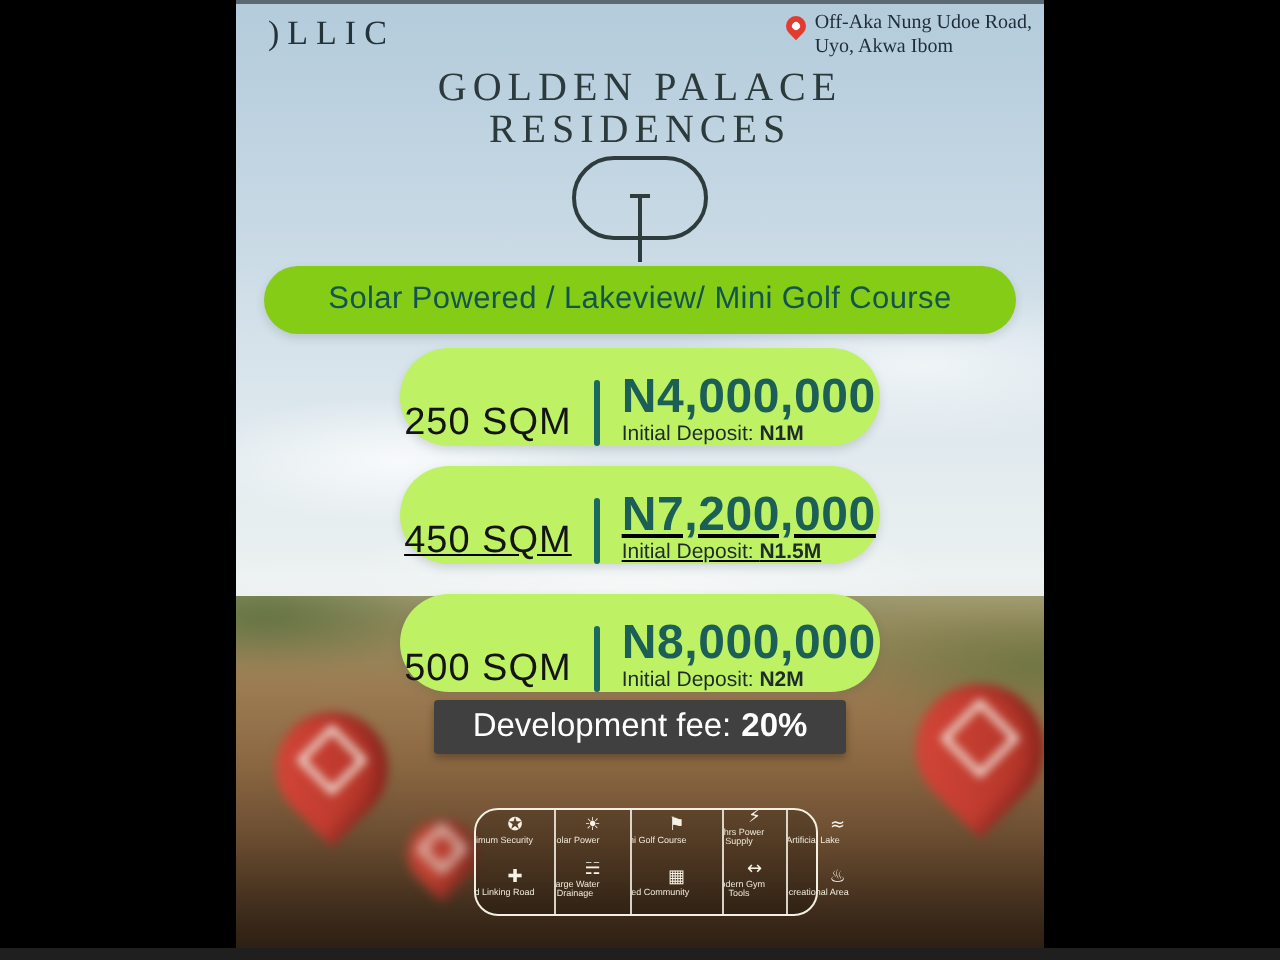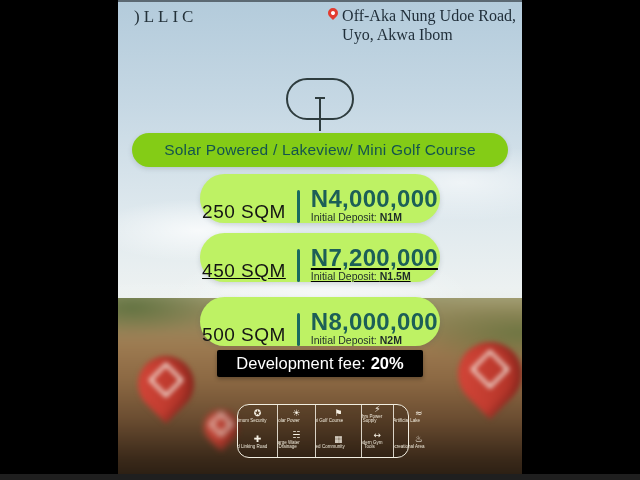--- a/index.html
+++ b/index.html
@@ -42,21 +42,21 @@
   }
   
   .logo{
     position:absolute;left:16px;top:7px;font-family:"Liberation Serif",serif;
     font-size:17px;letter-spacing:4px;color:#24323a;font-weight:400;
   }
   .loc{position:absolute;right:6px;top:6px;display:flex;gap:4px;align-items:flex-start;}
   .loc-pin{width:10px;height:10px;background:#e23c30;border-radius:50% 50% 50% 0;
     transform:rotate(-45deg);margin-top:2px;flex:0 0 auto;position:relative;}
   .loc-pin::after{content:"";position:absolute;left:3px;top:3px;width:4px;height:4px;background:#fff;border-radius:50%;}
-  .loc-text{font-family:"Liberation Serif",serif;font-size:16px;line-height:1.2;color:#1f2d38;}
+  .loc-text{font-family:"Liberation Serif",serif;font-size:10px;line-height:1.2;color:#1f2d38;}
   
   .title{position:absolute;left:0;top:34px;width:100%;text-align:center;
     font-family:"Liberation Serif",serif;color:#2c3a3c;}
   .title .t1,.title .t2{font-size:20px;letter-spacing:3px;line-height:1.05;}
   .monogram{position:absolute;left:50%;top:76px;transform:translateX(-50%);}
   
   .feature-pill{
     position:absolute;left:14px;top:133px;width:376px;height:34px;border-radius:17px;
     background:#84cc16;box-shadow:0 2px 5px rgba(60,80,90,.18);
     display:flex;align-items:center;justify-content:center;
@@ -69,21 +69,21 @@
     display:flex;align-items:flex-end;justify-content:center;gap:11px;
   }
   .plan-size{font-size:19px;color:#141414;font-weight:500;letter-spacing:.5px;}
   .plan-div{width:3px;height:33px;background:#1a6a60;border-radius:2px;}
   .plan-right{display:flex;flex-direction:column;align-items:flex-start;line-height:1.05;}
   .plan-price{font-size:24px;font-weight:bold;color:#1c5f57;letter-spacing:.3px;}
   .plan-dep{font-size:10.5px;color:#1d2b29;margin-top:1px;}
   .plan-dep b{font-weight:bold;}
   
   .devfee{
-    position:absolute;left:99px;top:350px;width:206px;height:27px;background:#000000;
+    position:absolute;left:99px;top:350px;width:206px;height:27px;background:#404040;
     border-radius:2px;display:flex;align-items:center;justify-content:center;gap:5px;
     color:#fff;font-size:16.5px;box-shadow:0 2px 4px rgba(0,0,0,.3);
   }
   .devfee b{font-weight:bold;}
   
   .fac-title{
     position:absolute;left:50%;top:386px;transform:translateX(-50%);
     background:#fdfcf6;border-radius:4px;padding:2px 8px;
     font-size:12px;font-weight:bold;color:#173833;letter-spacing:1px;
     box-shadow:0 1px 3px rgba(0,0,0,.3);z-index:3;
@@ -128,20 +128,24 @@
 
   <div class="logo">)LLIC</div>
   <div class="loc">
     <div class="loc-pin"></div>
     <div class="loc-text">
       <div>Off-Aka Nung Udoe Road,</div>
       <div>Uyo, Akwa Ibom</div>
     </div>
   </div>
 
+  <div class="title">
+    <div class="t1">GOLDEN PALACE</div>
+    <div class="t2">RESIDENCES</div>
+  </div>
   <svg class="monogram" width="78" height="56" viewBox="0 0 78 56">
     <rect x="6" y="3" width="66" height="40" rx="20" fill="none" stroke="#2e3c3e" stroke-width="2"></rect>
     <line x1="39" y1="22" x2="39" y2="55" stroke="#2e3c3e" stroke-width="2"></line>
     <line x1="34" y1="22" x2="44" y2="22" stroke="#2e3c3e" stroke-width="2"></line>
   </svg>
 
   <div class="feature-pill">Solar Powered / Lakeview/ Mini Golf Course</div>
 
   <div class="plan" style="top:174px;">
     <span class="plan-size">250 SQM</span>

